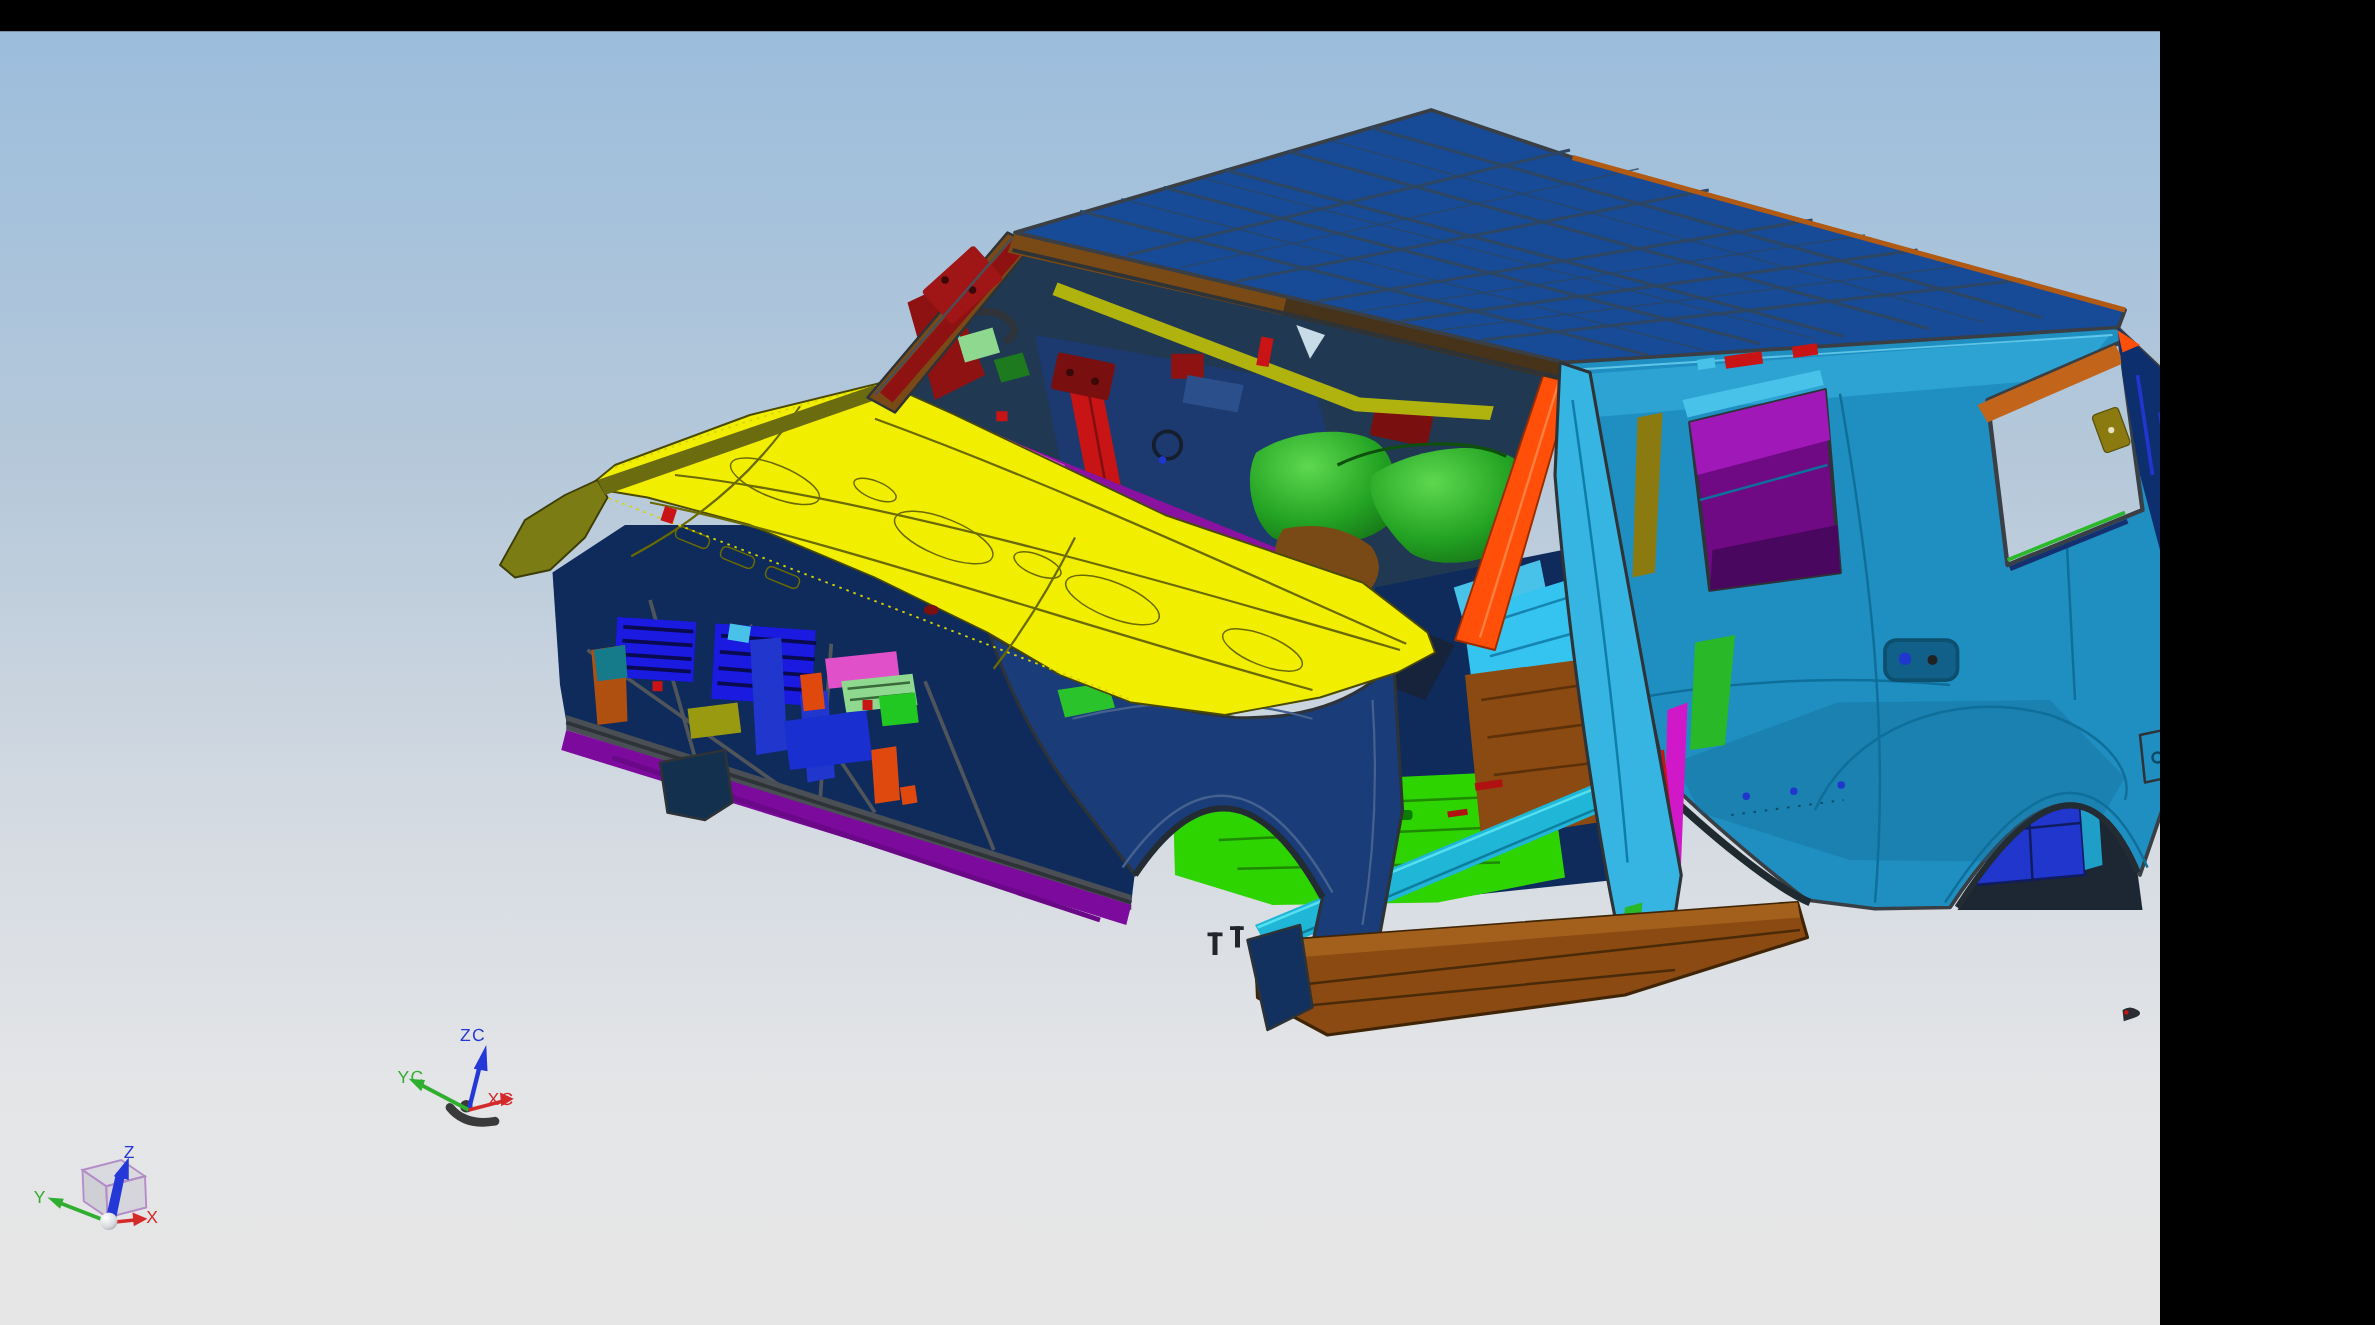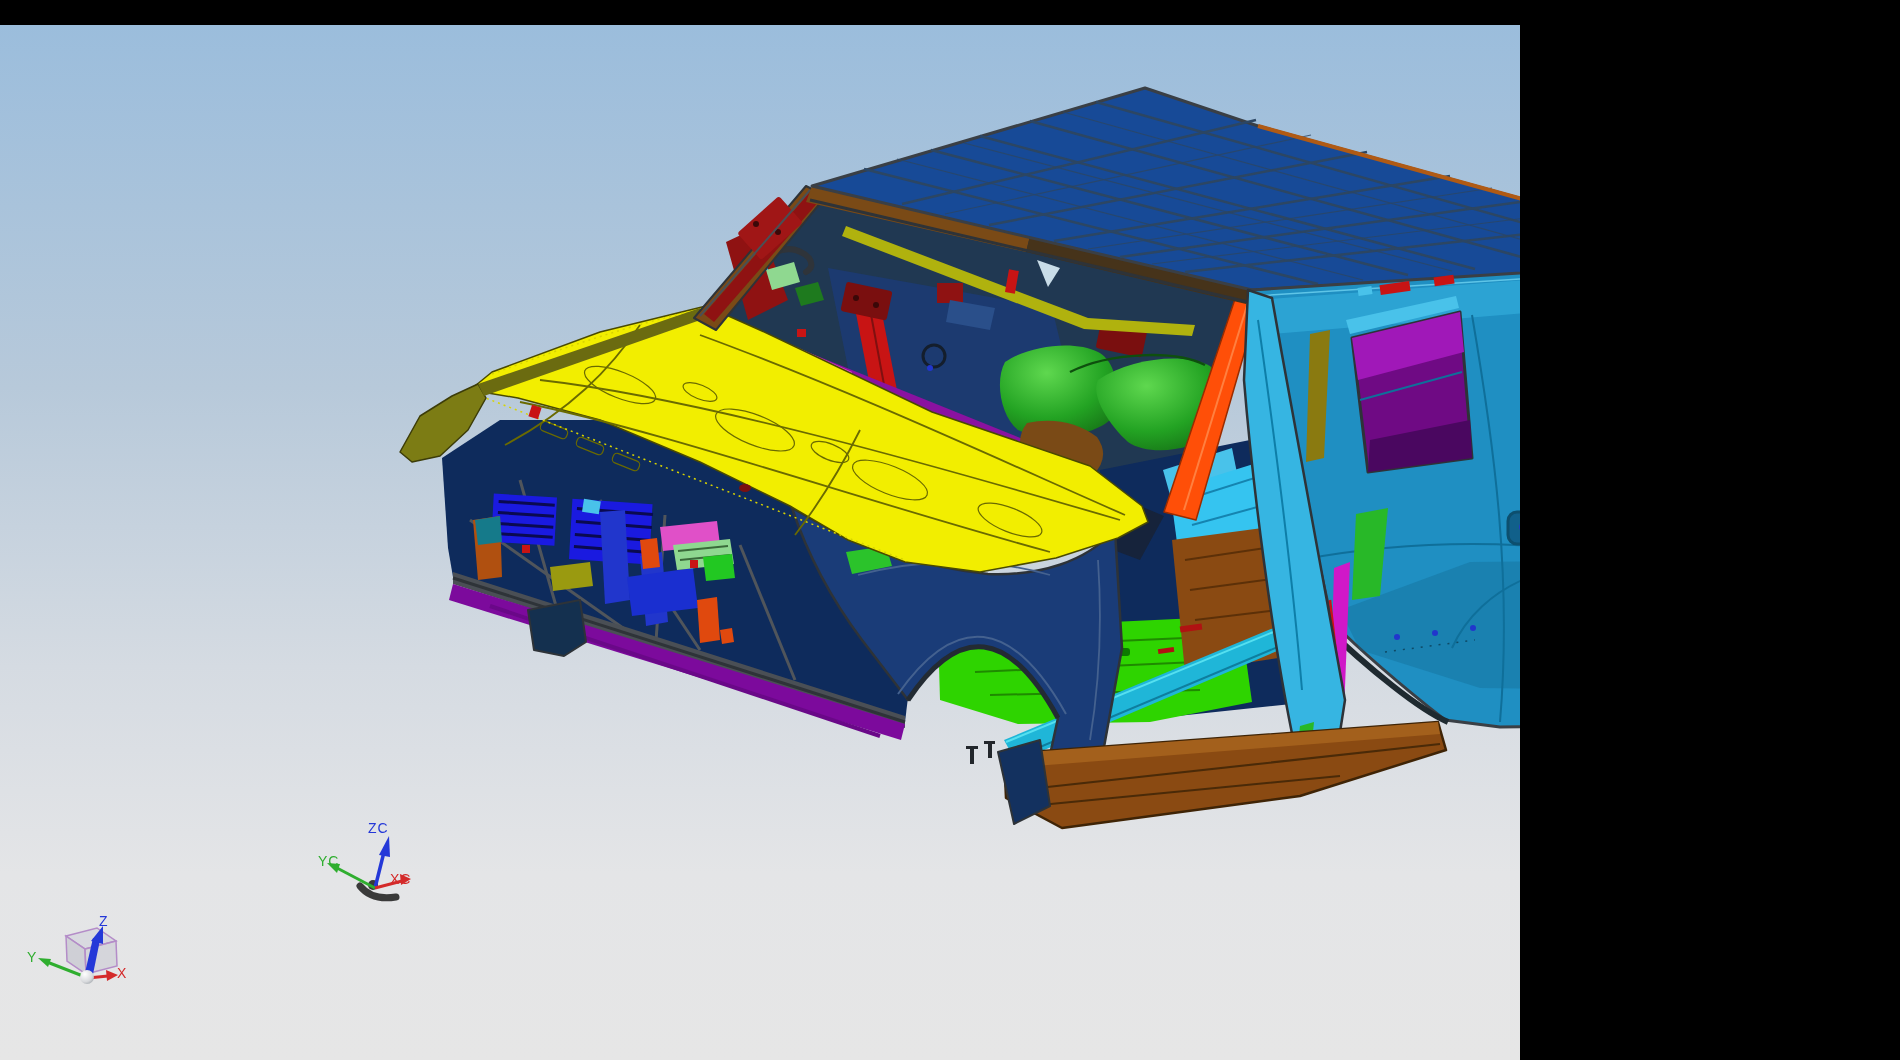--- a/index.html
+++ b/index.html
@@ -1,16 +1,16 @@
 <!DOCTYPE html>
 <html style="--bgTop: #9bbddc; --bgUpperMid: #b7c9da; --bgLowerMid: #d5dbe2; --bgBottom: #e6e6e6; --outline: #3a3f45; --roofFill: #174a97; --roofLine: #2c4663; --roofEdge: #b05a14; --headerBrown: #7a4a16; --headerDark: #46331a; --tealBody: #1f8fc2; --tealLight: #36b5e2; --tealDark: #10678f; --tealLine: #0f6f9a; --navyFender: #1a3c78; --navyDeep: #0e2b5c; --interiorNavy: #1c3a70; --interiorBack: #203852; --hoodYellow: #f2ee00; --hoodLine: #6a6a00; --olive: #7c7c14; --oliveYellow: #b0b20e; --oliveTab: #8a7a10; --orange: #ff4f08; --orangeTrim: #c2641a; --brownFloor: #8a4a12; --brownLight: #a3601c; --purple: #8a12a0; --purpleDeep: #6f0a84; --purpleBar: #7c0a9c; --magenta: #d018c8; --magentaBright: #e843d8; --red: #c81414; --maroon: #7a0f0f; --darkRed: #8f1212; --blueRoyal: #2136cc; --blueBright: #1a1ae0; --cyanSill: #1fb6d8; --cyanLight: #49c2ea; --cyanFloor: #35c4f0; --grayFrame: #4a4f55; --greenBright: #2ed400; --greenMid: #1fa41f; --greenPale: #8fd890; --axisRed: #d42a2a; --axisGreen: #2fae2f; --axisBlue: #2438d8; --cubeEdge: #b48cc8;"><head>
 <meta charset="utf-8">
 <style>
   html,body{margin:0;padding:0;background:#000;}
-  .stage{position:relative;width:1520px;height:1060px;background:#000;overflow:hidden;
+  .stage{position:relative;width:1728px;height:1060px;background:#000;overflow:hidden;
          font-family:"Liberation Sans", sans-serif;}
   svg{display:block}
   .axis-label{font-family:"Liberation Sans", sans-serif;font-size:14px;letter-spacing:1px;}
   .f-roofFill{fill:var(--roofFill)} .s-roofLine{stroke:var(--roofLine)} .s-roofEdge{stroke:var(--roofEdge)}
   .f-headerBrown{fill:var(--headerBrown)} .f-headerDark{fill:var(--headerDark)}
   .f-tealBody{fill:var(--tealBody)} .f-tealLight{fill:var(--tealLight)} .f-tealDark{fill:var(--tealDark)} .s-tealLine{stroke:var(--tealLine)}
   .f-navyFender{fill:var(--navyFender)} .f-navyDeep{fill:var(--navyDeep)} .f-interiorNavy{fill:var(--interiorNavy)} .f-interiorBack{fill:var(--interiorBack)}
   .f-hoodYellow{fill:var(--hoodYellow)} .s-hoodLine{stroke:var(--hoodLine)}
   .f-olive{fill:var(--olive)} .f-oliveYellow{fill:var(--oliveYellow)} .f-oliveTab{fill:var(--oliveTab)}
   .f-orange{fill:var(--orange)} .f-orangeTrim{fill:var(--orangeTrim)}

